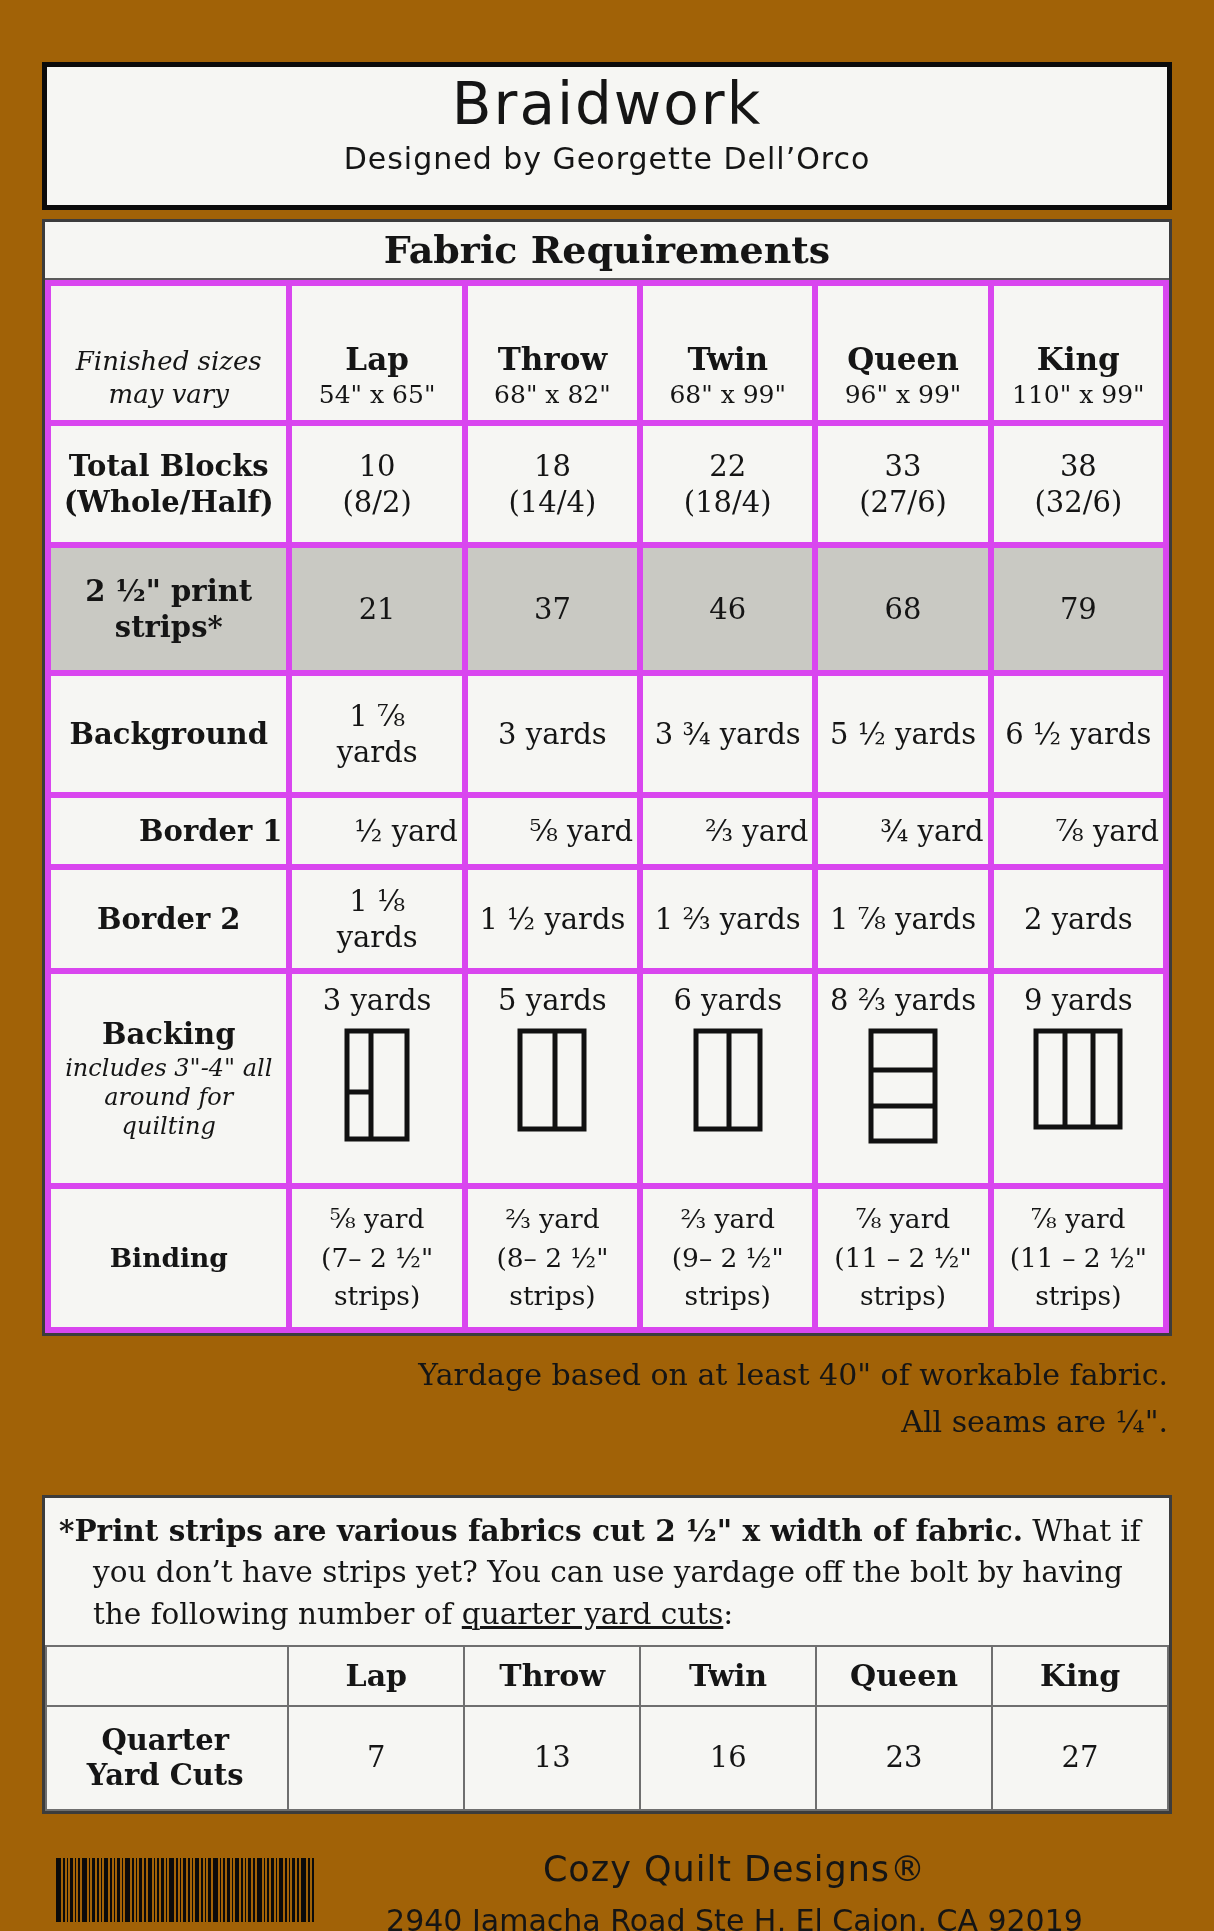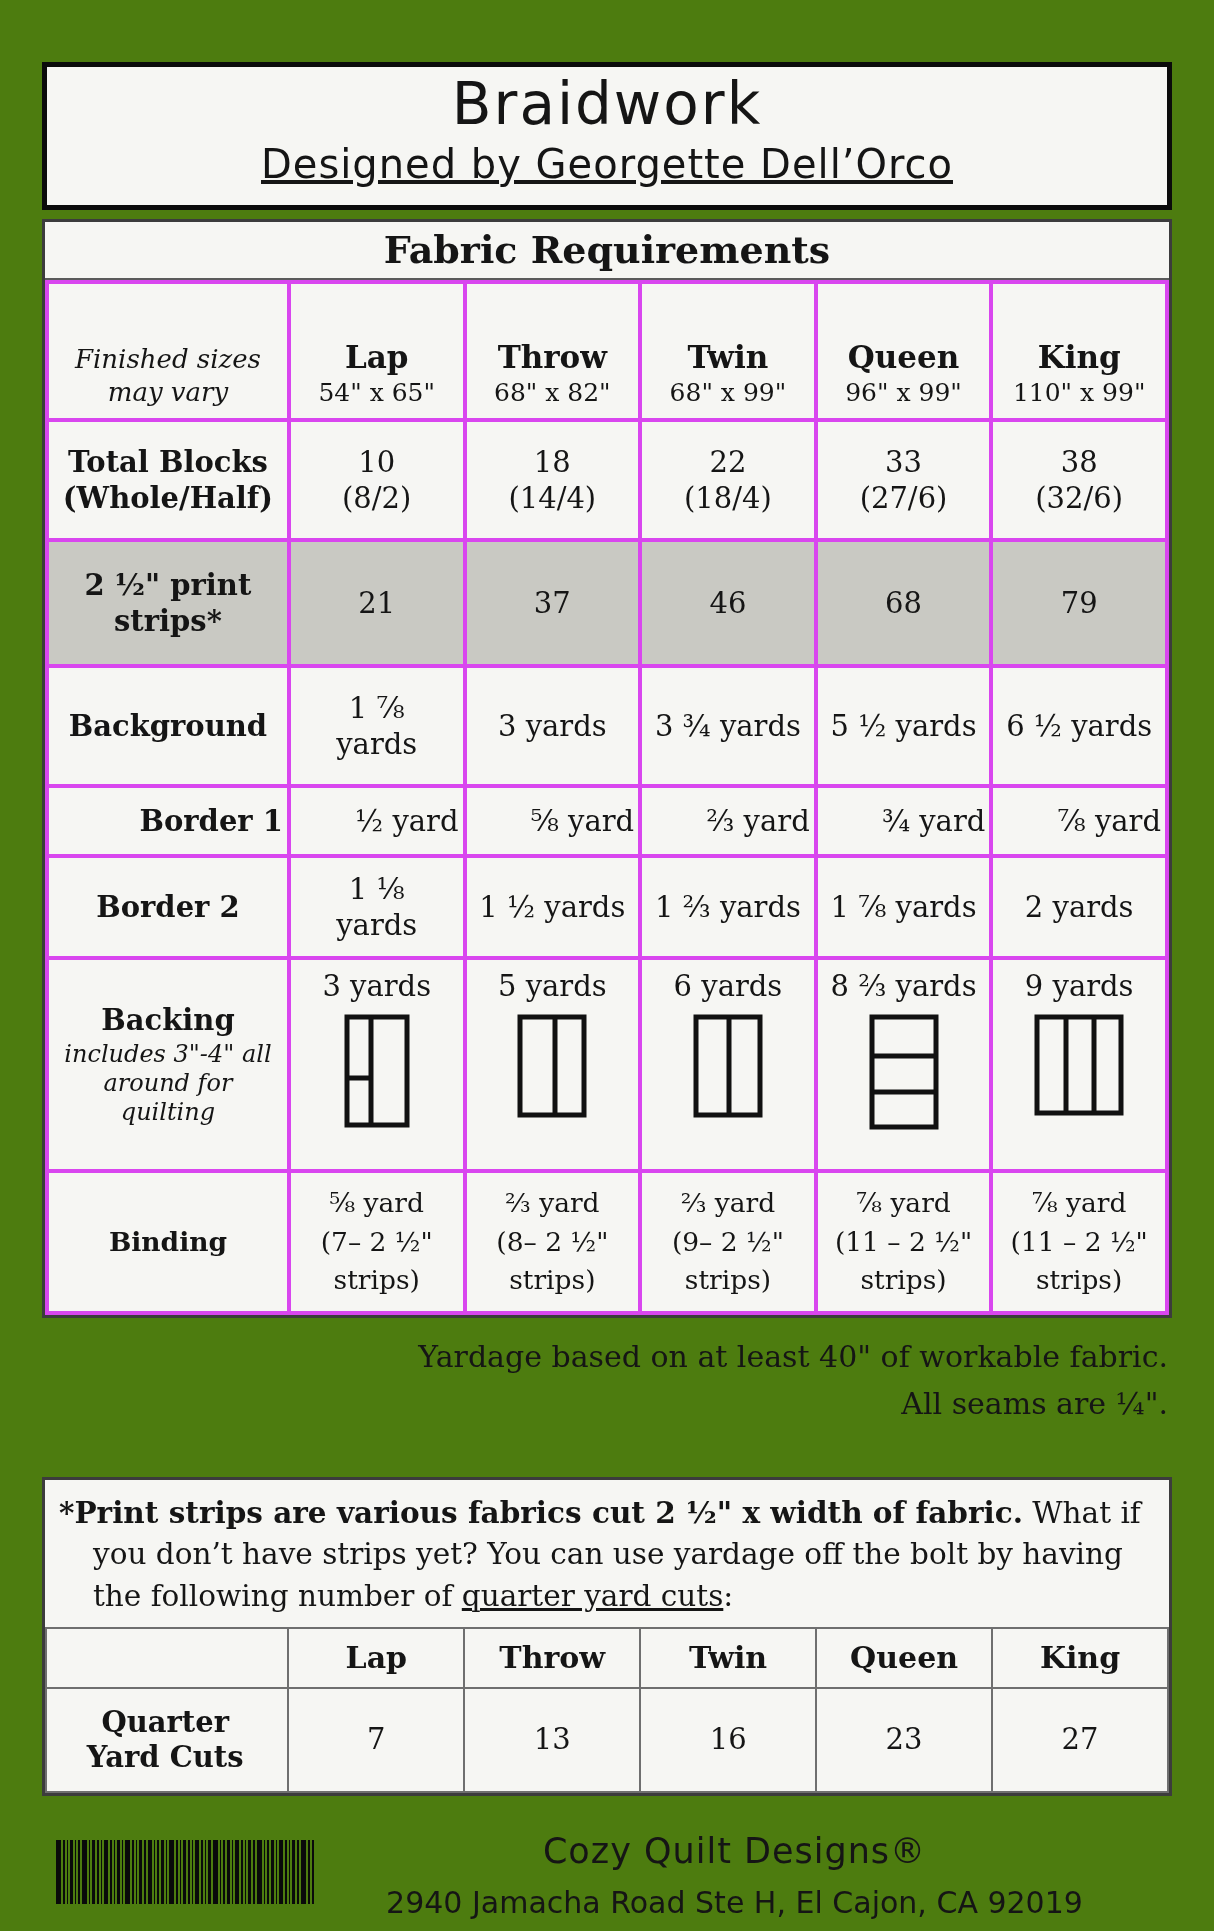--- a/index.html
+++ b/index.html
@@ -1,20 +1,20 @@
 <!DOCTYPE html>
 <html><head>
 <meta charset="utf-8">
 <style>
   html,body{margin:0;padding:0;background:#e8e8e6;}
   .page{
     position:relative;
     width:1214px;height:1931px;
     margin:0 auto;
-    background:#4d7c0f;
+    background:#a16207;
     box-sizing:border-box;
     padding:62px 42px 0 42px;
     font-family:"DejaVu Serif","Liberation Serif",serif;
     color:#151515;
     overflow:hidden;
   }
   .pre{white-space:pre-line;}
 
   
   .title-box{
@@ -24,37 +24,37 @@
     text-align:center;
     box-sizing:content-box;
   }
   .title-box .title{
     font-family:"DejaVu Sans","Liberation Sans",sans-serif;
     font-size:58px;font-weight:500;letter-spacing:2px;
     margin-top:6px;line-height:1.1;
   }
   .title-box .subtitle{
     font-family:"DejaVu Sans","Liberation Sans",sans-serif;
-    font-size:40px;letter-spacing:1px;margin-top:4px;text-decoration:underline;
+    font-size:30px;letter-spacing:1px;margin-top:4px;
   }
 
   
   .fr-box{
     margin-top:9px;
     border:3px solid #3c3c3c;
     background:#f6f6f3;
   }
   .fr-title{
     font-size:38px;font-weight:bold;text-align:center;
     padding:5px 0 6px 0;
     border-bottom:2px solid #5a5a5a;
   }
   table.fr{border-collapse:collapse;width:100%;table-layout:fixed;}
   table.fr td{
-    border:4px solid #d946ef;
+    border:6px solid #d946ef;
     text-align:center;vertical-align:middle;
     font-size:29px;line-height:1.25;
     padding:2px 4px;
   }
   table.fr col.c-lbl{width:21.6%;}
   table.fr col.c-sz{width:15.68%;}
   td.lbl{
     text-align:right;font-weight:bold;padding-right:8px;line-height:1.2;
   }
   tr.hdr td{height:122px;vertical-align:bottom;padding-bottom:10px;}

